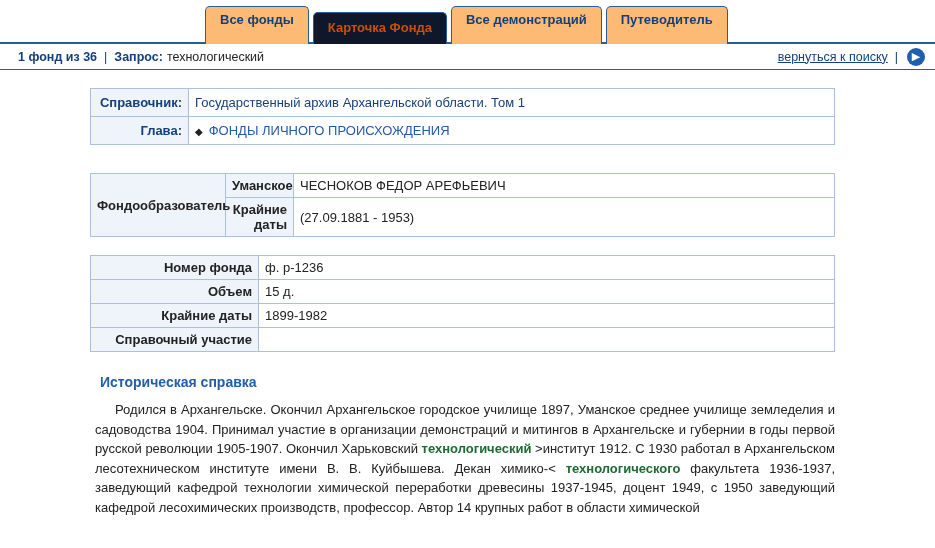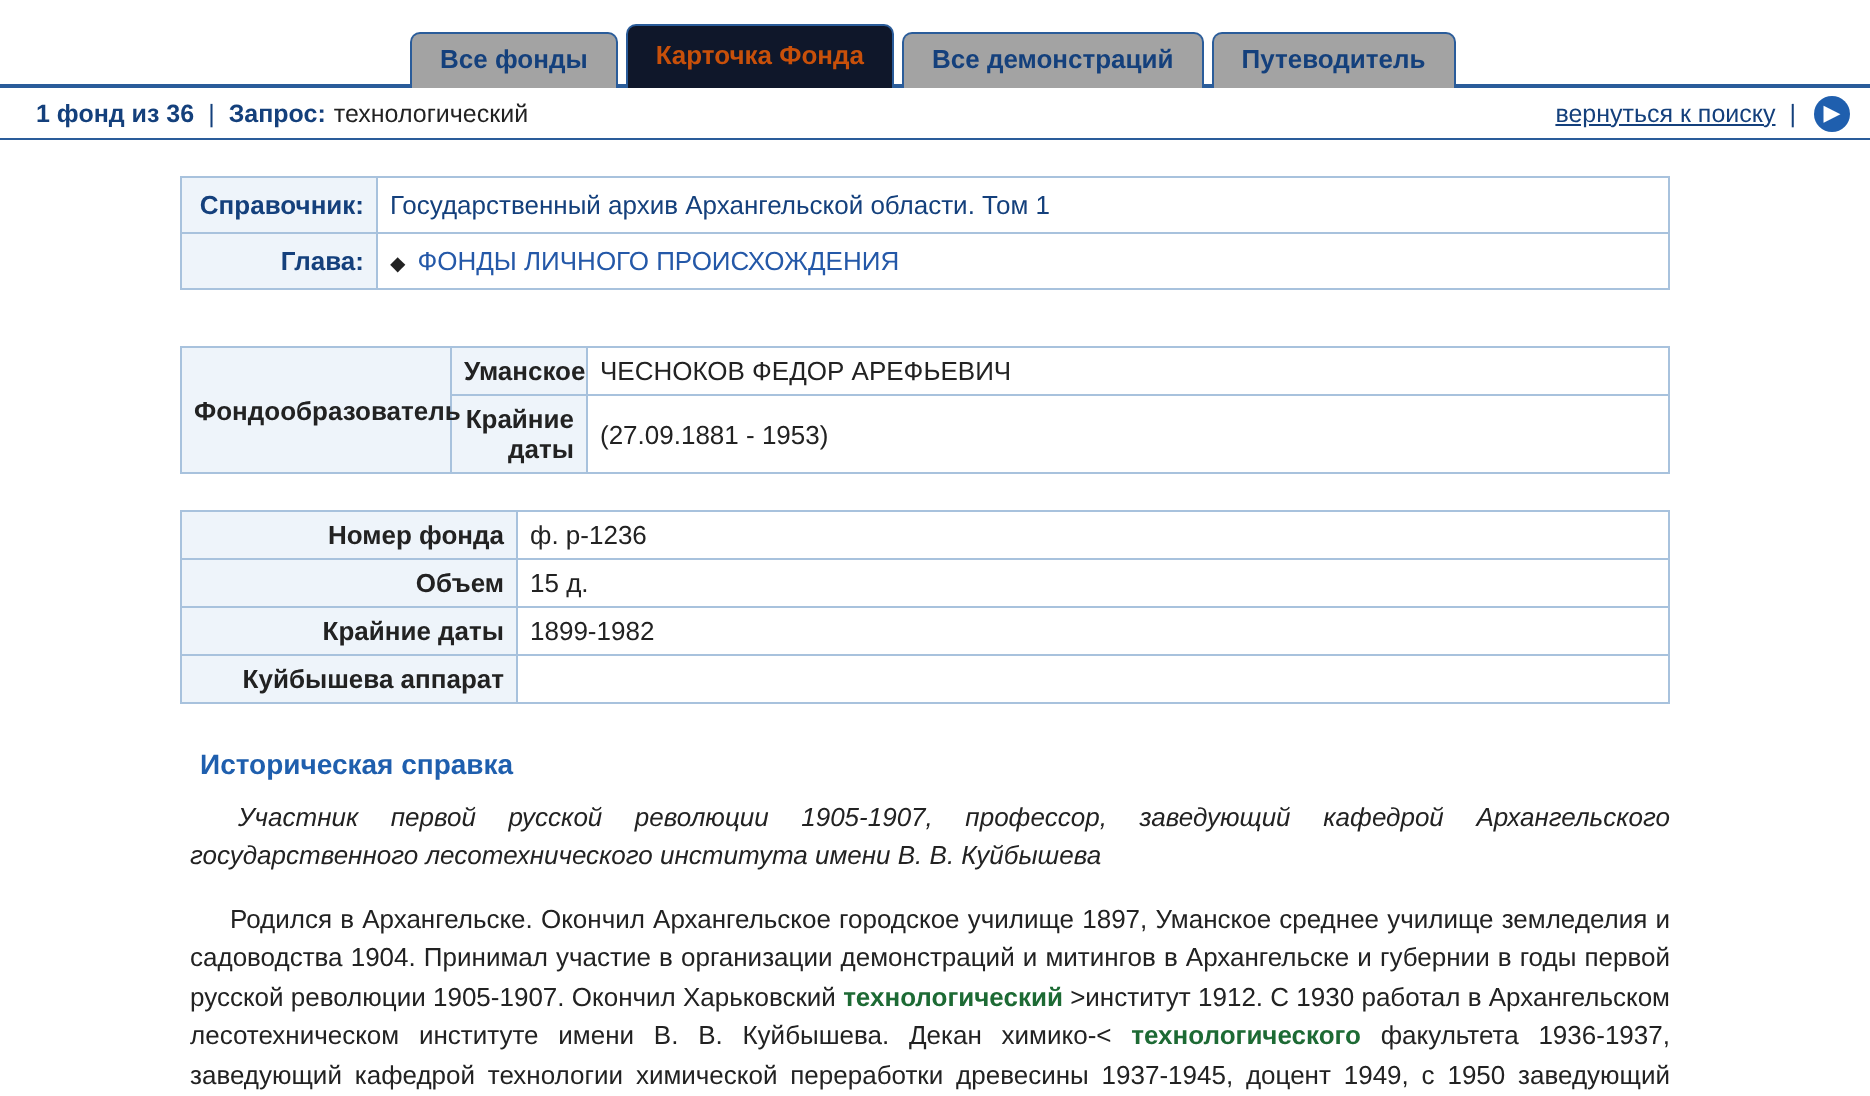--- a/index.html
+++ b/index.html
@@ -18,28 +18,28 @@
   .tabbar {
     position: relative;
     height: 44px;
     border-bottom: 2px solid #2a5c9a;
     background: #ffffff;
     display: flex;
     align-items: flex-end;
     padding-left: 205px;
   }
   .tab {
-    height: 28px;
+    height: 38px;
     line-height: 26px;
     padding: 0 14px;
     margin-right: 4px;
     border: 1px solid #2a5c9a;
     border-bottom: none;
     border-radius: 5px 5px 0 0;
-    background: #a3a3a3;
+    background: #fdba74;
     color: #14407c;
     font-size: 13px;
     font-weight: bold;
     cursor: pointer;
     white-space: nowrap;
     position: relative;
     top: 2px;
   }
   .tab.active {
     background: #0f172a;
@@ -232,26 +232,25 @@
       </tr>
       <tr>
         <td class="lbl">Объем</td>
         <td class="val">15 д.</td>
       </tr>
       <tr>
         <td class="lbl">Крайние даты</td>
         <td class="val">1899-1982</td>
       </tr>
       <tr>
-        <td class="lbl">Куйбышева аппарат</td>
+        <td class="lbl">Справочный участие</td>
         <td class="val"></td>
       </tr>
     </tbody>
       </table>
 
     <div class="hist-title">Историческая справка</div>
     <div class="hist-body">
-      <div class="hist-italic">Участник первой русской революции 1905-1907, профессор, заведующий кафедрой Архангельского государственного лесотехнического института имени В. В. Куйбышева</div>
       <div class="hist-para"><span>Родился в Архангельске. Окончил Архангельское городское училище 1897, Уманское среднее училище земледелия и садоводства 1904. Принимал участие в организации демонстраций и митингов в Архангельске и губернии в годы первой русской революции 1905-1907. Окончил Харьковский </span><span class="hl">технологический</span><span> &gt;институт 1912. С 1930 работал в Архангельском лесотехническом институте имени В. В. Куйбышева. Декан химико-&lt; </span><span class="hl">технологического</span><span> факультета 1936-1937, заведующий кафедрой технологии химической переработки древесины 1937-1945, доцент 1949, с 1950 заведующий кафедрой лесохимических производств, профессор. Автор 14 крупных работ в области химической</span></div>
     </div>
 
   </div>
 </div>
 
 </body></html>

